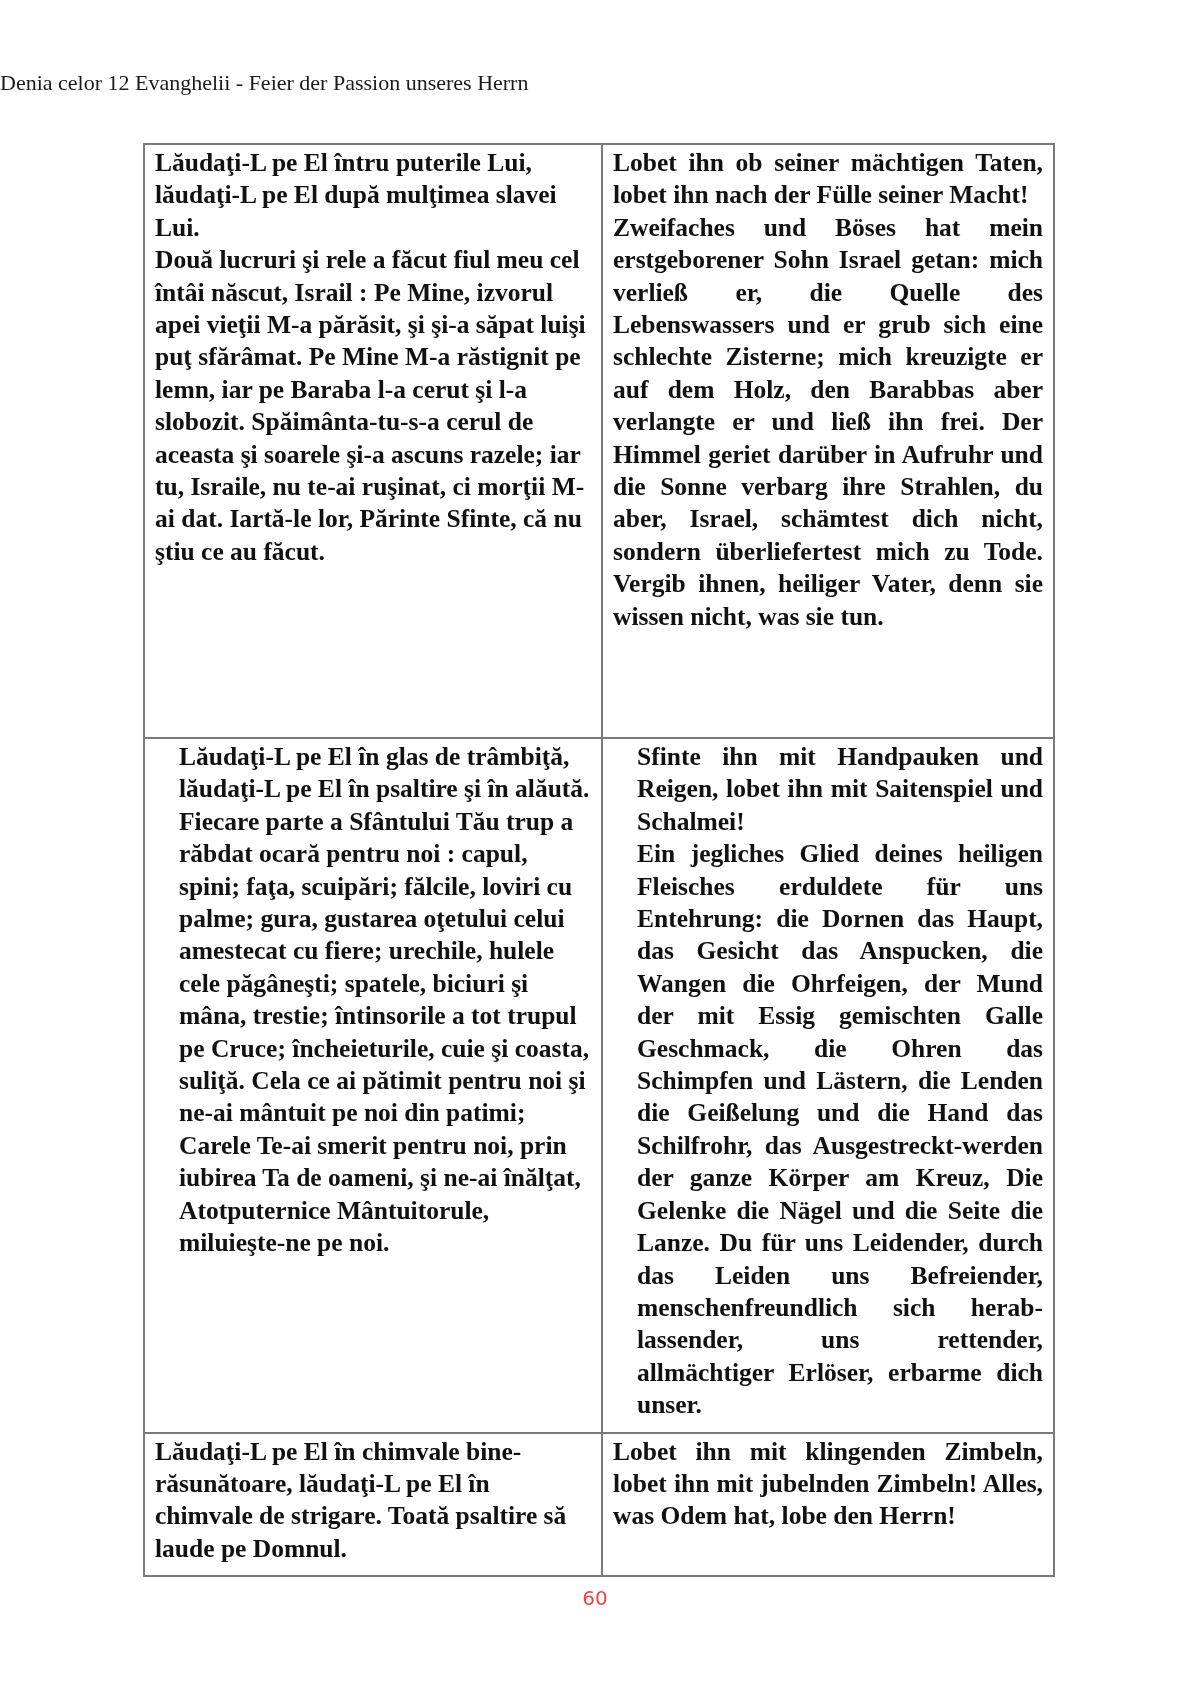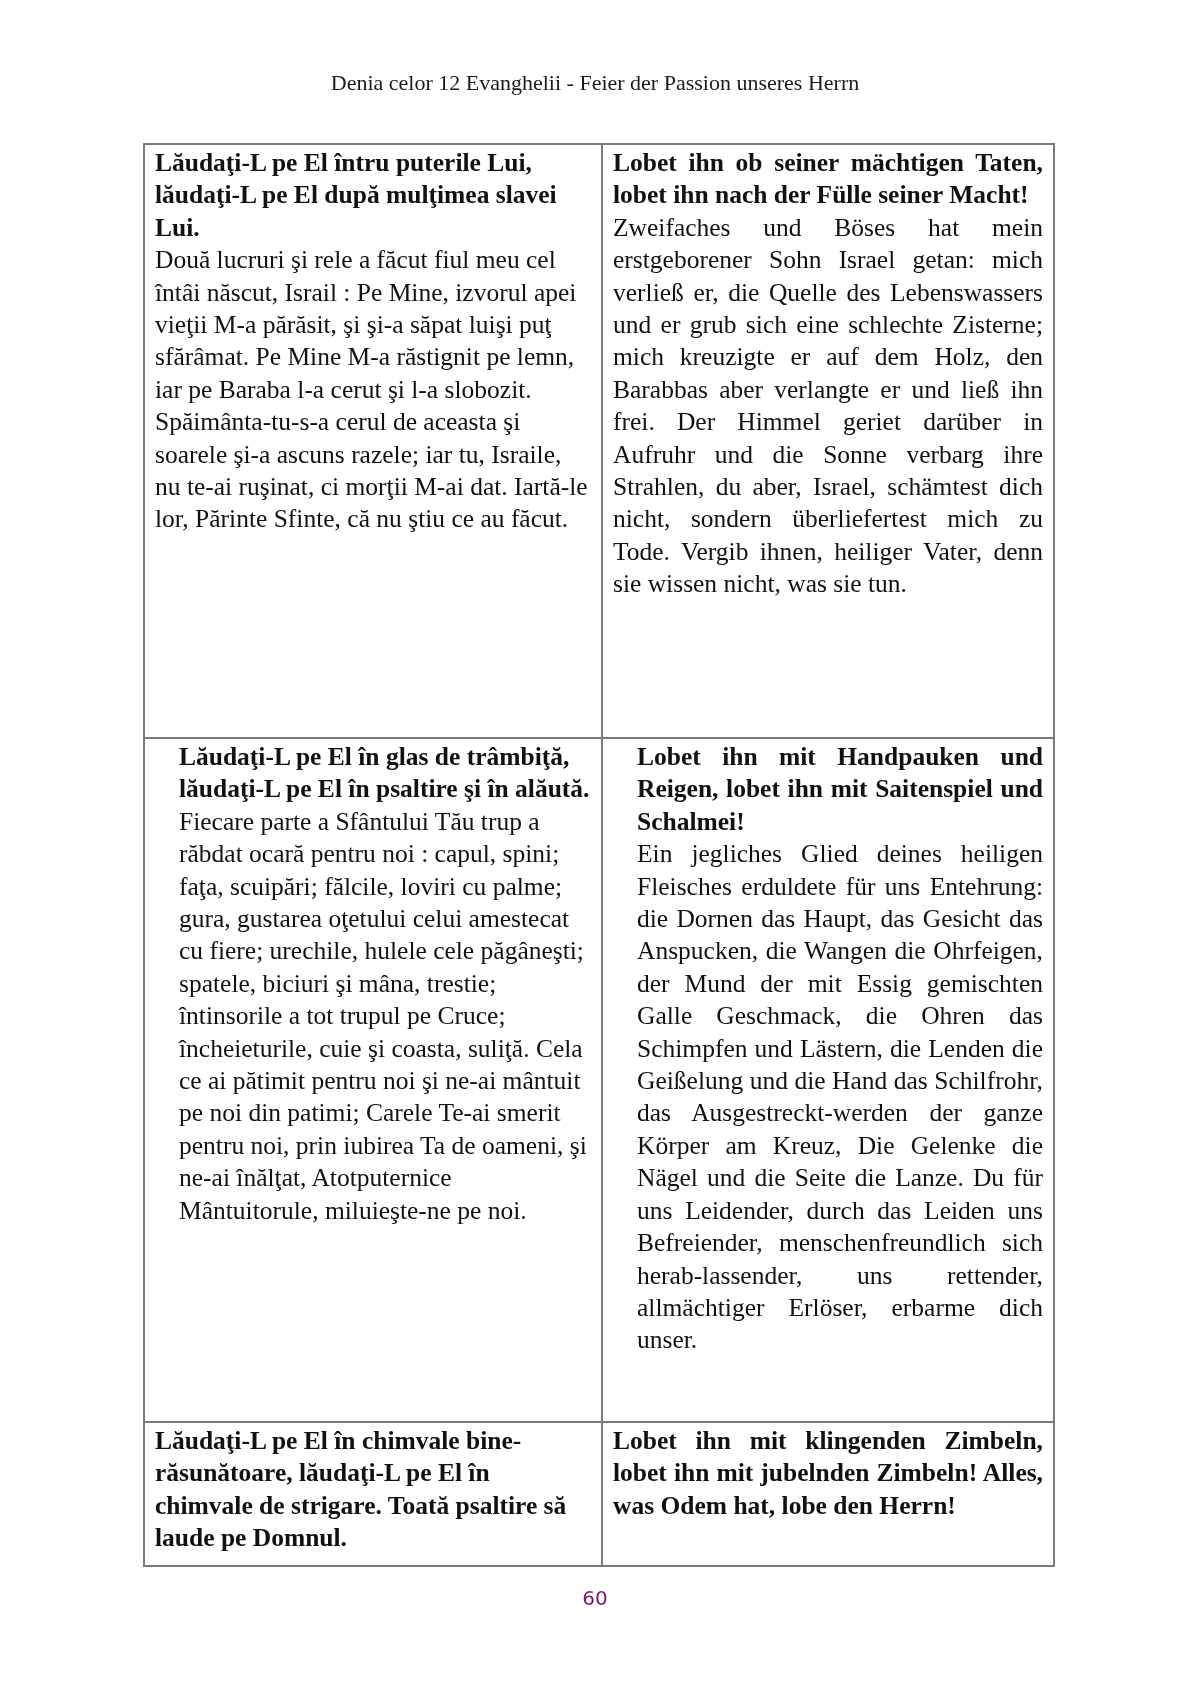--- a/index.html
+++ b/index.html
@@ -2,40 +2,40 @@
 <html><head>
 <meta charset="utf-8">
 <style>
   html, body { margin: 0; padding: 0; background: #ffffff; }
   body {
     width: 1190px; height: 1683px; position: relative; overflow: hidden;
     font-family: "Liberation Serif", "DejaVu Serif", serif; color: #111;
   }
   .header {
     position: absolute; top: 70px; left: 0; width: 1190px;
-    text-align: center; font-size: 22px; letter-spacing: 0; color: #1a1a1a;
+    font-size: 22px; letter-spacing: 0; color: #1a1a1a;
   }
   table.bi {
     position: absolute; top: 143px; left: 143px;
     width: 912px; border-collapse: collapse; table-layout: fixed;
   }
   table.bi td {
     border: 2px solid #7a7a7a; vertical-align: top;
     padding: 2px 10px 10px 10px; font-size: 25.5px; line-height: 32.4px;
   }
   table.bi td.ro { width: 436px; text-align: left; }
   table.bi td.de { text-align: justify; margin-left: 20px; }
   .bold { font-weight: bold; display: block; }
-  .body { display: block; }
+  .body { display: block; font-weight: bold; }
   tr.r1 td { height: 580px; }
   tr.r2 td { height: 670px; padding-left: 34px; }
   tr.r3 td { height: 112px; }
   .pagenum {
     position: absolute; top: 1586px; left: 0; width: 1190px; text-align: center;
-    font-family: "DejaVu Sans", "Liberation Sans", sans-serif; font-size: 20px; color: #701a75;
+    font-family: "DejaVu Sans", "Liberation Sans", sans-serif; font-size: 20px; color: #ef4444;
   }
 </style>
 </head>
 <body>
 
 <div class="header">Denia celor 12 Evanghelii - Feier der Passion unseres Herrn</div>
 
 <table class="bi">
   <tbody>
       <tr class="r1">
@@ -47,21 +47,21 @@
       <span class="bold">Lobet ihn ob seiner mächtigen Taten, lobet ihn nach der Fülle seiner Macht!</span>
       <span class="body">Zweifaches und Böses hat mein erstgeborener Sohn Israel getan: mich verließ er, die Quelle des Lebenswassers und er grub sich eine schlechte Zisterne; mich kreuzigte er auf dem Holz, den Barabbas aber verlangte er und ließ ihn frei. Der Himmel geriet darüber in Aufruhr und die Sonne verbarg ihre Strahlen, du aber, Israel, schämtest dich nicht, sondern überliefertest mich zu Tode. Vergib ihnen, heiliger Vater, denn sie wissen nicht, was sie tun.</span>
     </td>
   </tr>
   <tr class="r2">
     <td class="ro">
       <span class="bold">Lăudaţi-L pe El în glas de trâmbiţă, lăudaţi-L pe El în psaltire şi în alăută.</span>
       <span class="body">Fiecare parte a Sfântului Tău trup a răbdat ocară pentru noi : capul, spini; faţa, scuipări; fălcile, loviri cu palme; gura, gustarea oţetului celui amestecat cu fiere; urechile, hulele cele păgâneşti; spatele, biciuri şi mâna, trestie; întinsorile a tot trupul pe Cruce; încheieturile, cuie şi coasta, suliţă. Cela ce ai pătimit pentru noi şi ne-ai mântuit pe noi din patimi; Carele Te-ai smerit pentru noi, prin iubirea Ta de oameni, şi ne-ai înălţat, Atotputernice Mântuitorule, miluieşte-ne pe noi.</span>
     </td>
     <td class="de">
-      <span class="bold">Lobet ihn mit Handpauken und Reigen, lobet ihn mit Saitenspiel und Schalmei!</span>
+      <span class="bold">Sfinte ihn mit Handpauken und Reigen, lobet ihn mit Saitenspiel und Schalmei!</span>
       <span class="body">Ein jegliches Glied deines heiligen Fleisches erduldete für uns Entehrung: die Dornen das Haupt, das Gesicht das Anspucken, die Wangen die Ohrfeigen, der Mund der mit Essig gemischten Galle Geschmack, die Ohren das Schimpfen und Lästern, die Lenden die Geißelung und die Hand das Schilfrohr, das Ausgestreckt-werden der ganze Körper am Kreuz, Die Gelenke die Nägel und die Seite die Lanze. Du für uns Leidender, durch das Leiden uns Befreiender, menschenfreundlich sich herab-lassender, uns rettender, allmächtiger Erlöser, erbarme dich unser.</span>
     </td>
   </tr>
   <tr class="r3">
     <td class="ro">
       <span class="bold">Lăudaţi-L pe El în chimvale bine-răsunătoare, lăudaţi-L pe El în chimvale de strigare. Toată psaltire să laude pe Domnul.</span>
     </td>
     <td class="de">
       <span class="bold">Lobet ihn mit klingenden Zimbeln, lobet ihn mit jubelnden Zimbeln! Alles, was Odem hat, lobe den Herrn!</span>
     </td>

